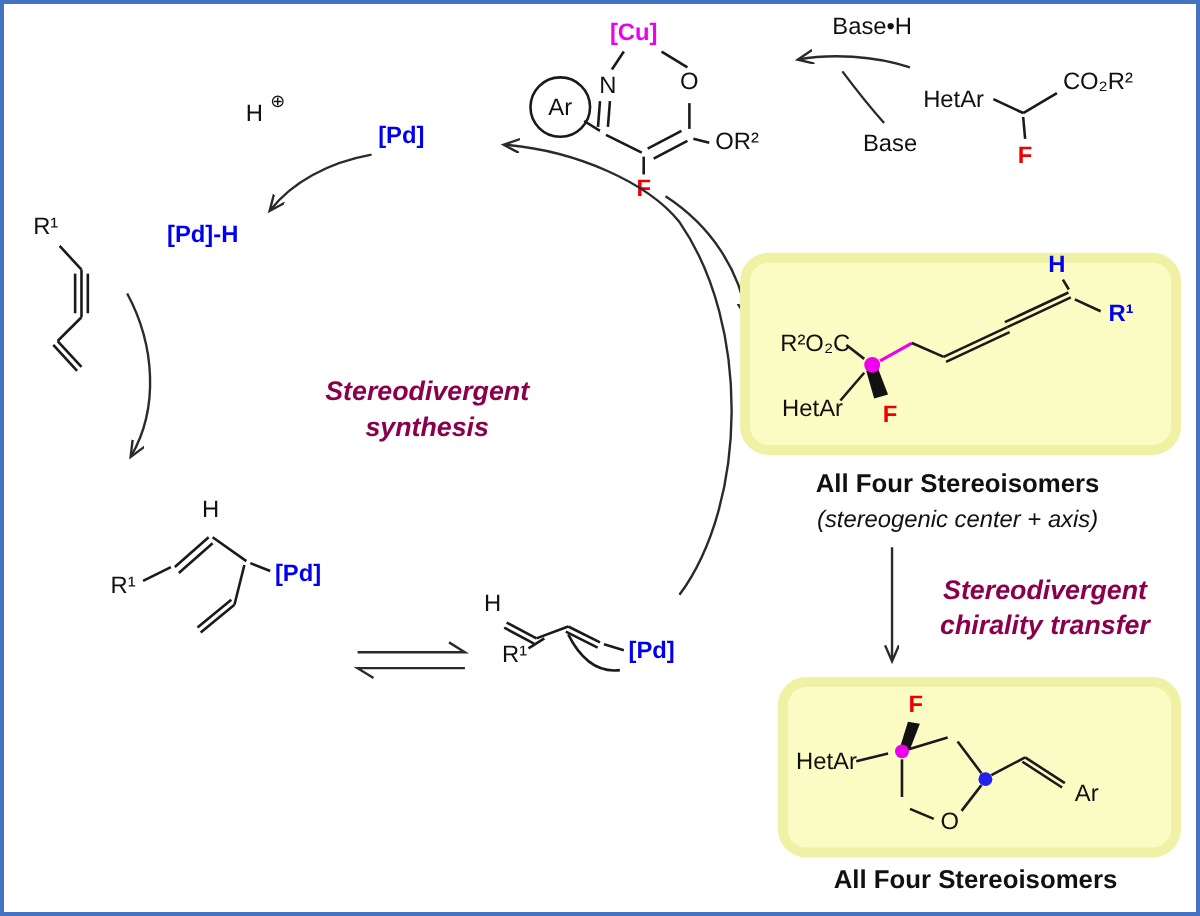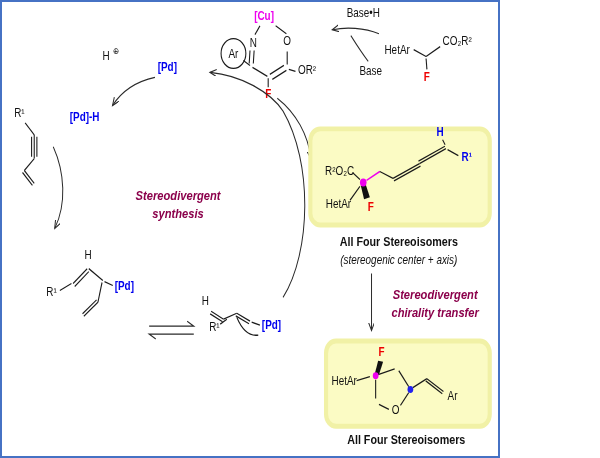--- a/index.html
+++ b/index.html
@@ -1,17 +1,17 @@
 <!DOCTYPE html>
 <html><head>
 <meta charset="utf-8">
 <style>
   html,body{margin:0;padding:0;background:#fff;}
   .frame{
-    width:500px;height:458px;box-sizing:border-box;
+    width:600px;height:458px;box-sizing:border-box;
     border:2px solid #4672C4;background:#fff;position:relative;overflow:hidden;
   }
   svg{display:block;}
   .t{font-family:"Liberation Sans","DejaVu Sans",sans-serif;font-size:12px;fill:#111;}
   .b{font-weight:bold;}
   .i{font-style:italic;}
   .blue{fill:#0000EE;}
   .mag{fill:#EE00EE;}
   .red{fill:#EE0000;}
   .dred{fill:#8B004B;}

